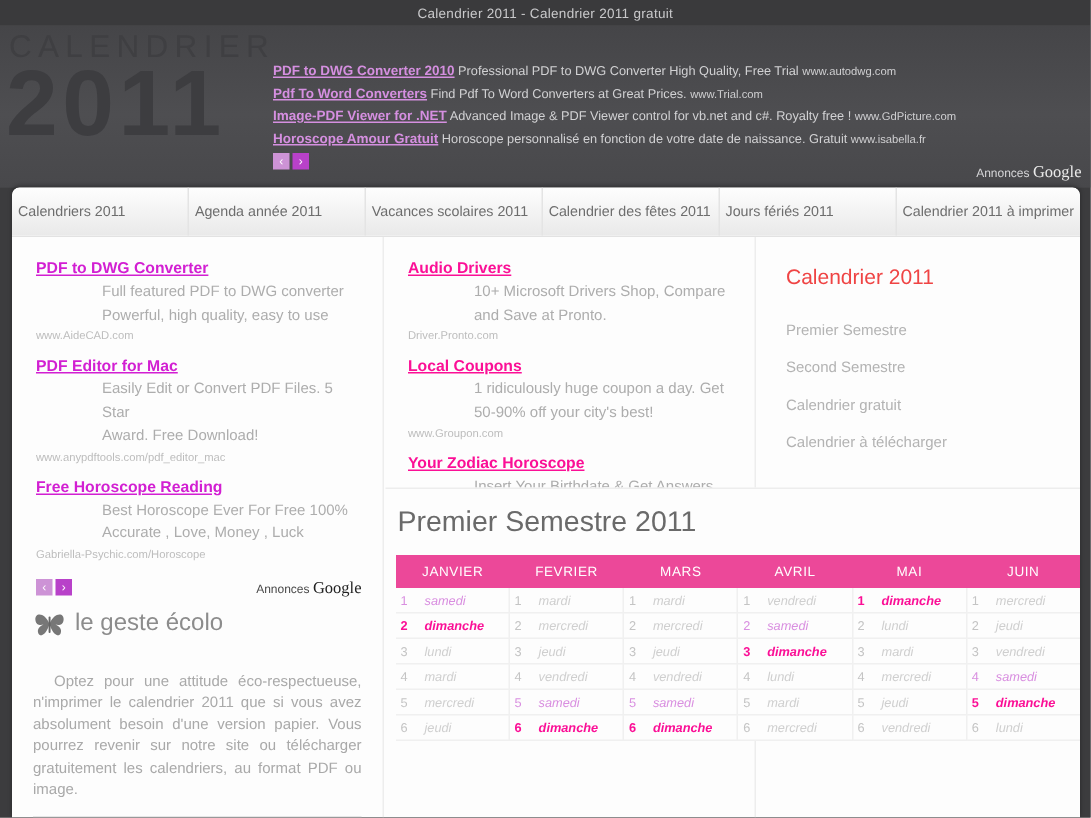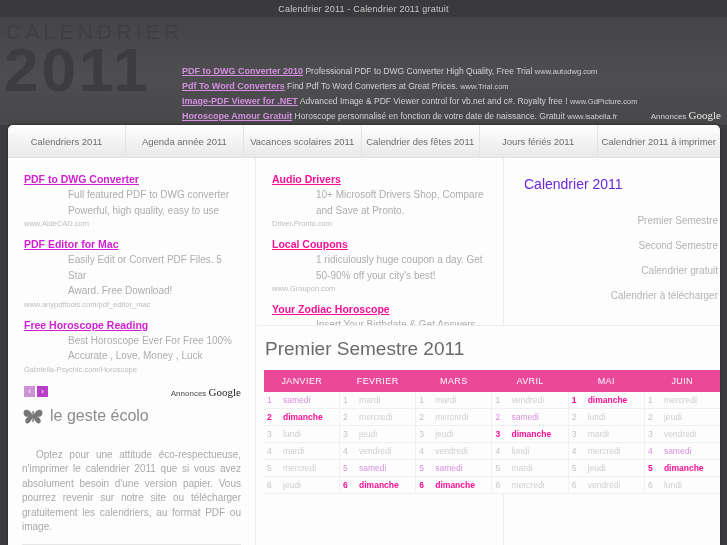--- a/index.html
+++ b/index.html
@@ -53,21 +53,21 @@
     font-size: 62px;
     font-weight: bold;
     letter-spacing: 3px;
     color: #3d3d40;
     line-height: 62px;
     margin-top: -6px;
   }
 
   .hdr-ads {
     position: absolute;
-    left: 182px; top: 47px;
+    left: 182px; top: 23px;
     width: 490px;
     z-index: 2;
   }
   .hdr-ad-line {
     font-size: 8.5px;
     color: #d2d2d4;
     line-height: 15px;
     white-space: nowrap;
     overflow: hidden;
   }
@@ -117,21 +117,21 @@
     display: flex;
     height: 33px;
     background: linear-gradient(180deg,#fefefe 0%,#f3f3f3 52%,#e9e9e9 100%);
     border-bottom: 1px solid #e2e2e2;
     border-radius: 5px 5px 0 0;
   }
   .tab {
     flex: 1;
     display: flex;
     align-items: center;
-    justify-content: center;
+    justify-content: flex-start;
     font-size: 9.5px;
     color: #6d6d6d;
     border-right: 1px solid #e4e4e4;
     cursor: pointer;
     padding: 0 4px;
     text-align: center;
     white-space: nowrap;
   }
   .tab:last-child { border-right: none; }
 
@@ -190,29 +190,28 @@
     text-indent: 14px;
     margin-top: 20px;
   }
   .sep { height: 1px; background: #e6e6e6; margin: 9px 14px 0 14px; }
   .ico { width: 22px; height: 18px; display:inline-block; }
 
   
   .rc { padding: 18px 0 0 20px; }
   .rc h3 {
     font-size: 14px; font-weight: normal;
-    color: #6d28d9; margin-bottom: 16px;
+    color: #ef4444; margin-bottom: 16px;
   }
   .rc a {
     display: block;
     font-size: 10px; color: #b3b3b3;
     line-height: 25px;
     text-decoration: none;
     cursor: pointer;
-    text-align: right;
   }
 
   
   .calendar-region {
     position: absolute;
     left: 249px; top: 200px;
     width: 518px;
     background: #fdfdfd;
     padding: 0 0 0 0;
   }
@@ -239,21 +238,21 @@
   table.cal td {
     height: 16px;
     font-size: 8.5px;
     border-bottom: 1px solid #f0f0f0;
     border-right: 1px solid #f0f0f0;
     padding: 0;
   }
   table.cal td:last-child { border-right: none; }
   .cell { display: flex; align-items: center; height: 16px; padding-left: 3px; }
   .cell .n { width: 14px; flex: none; }
-  .cell .d { padding-left: 2px; }
+  .cell .d { padding-left: 2px; font-style: italic; }
   .wd   { color: #cfcfcf; }
   .wd .n{ color: #c4c4c4; }
   .sat  { color: #d98fe0; }
   .sat .n{ color: #d98fe0; }
   .sun  { color: #fb0f96; font-weight: bold; }
   .sun .n{ color: #fb0f96; font-weight: bold; }
 </style>
 </head>
 <body>
 

